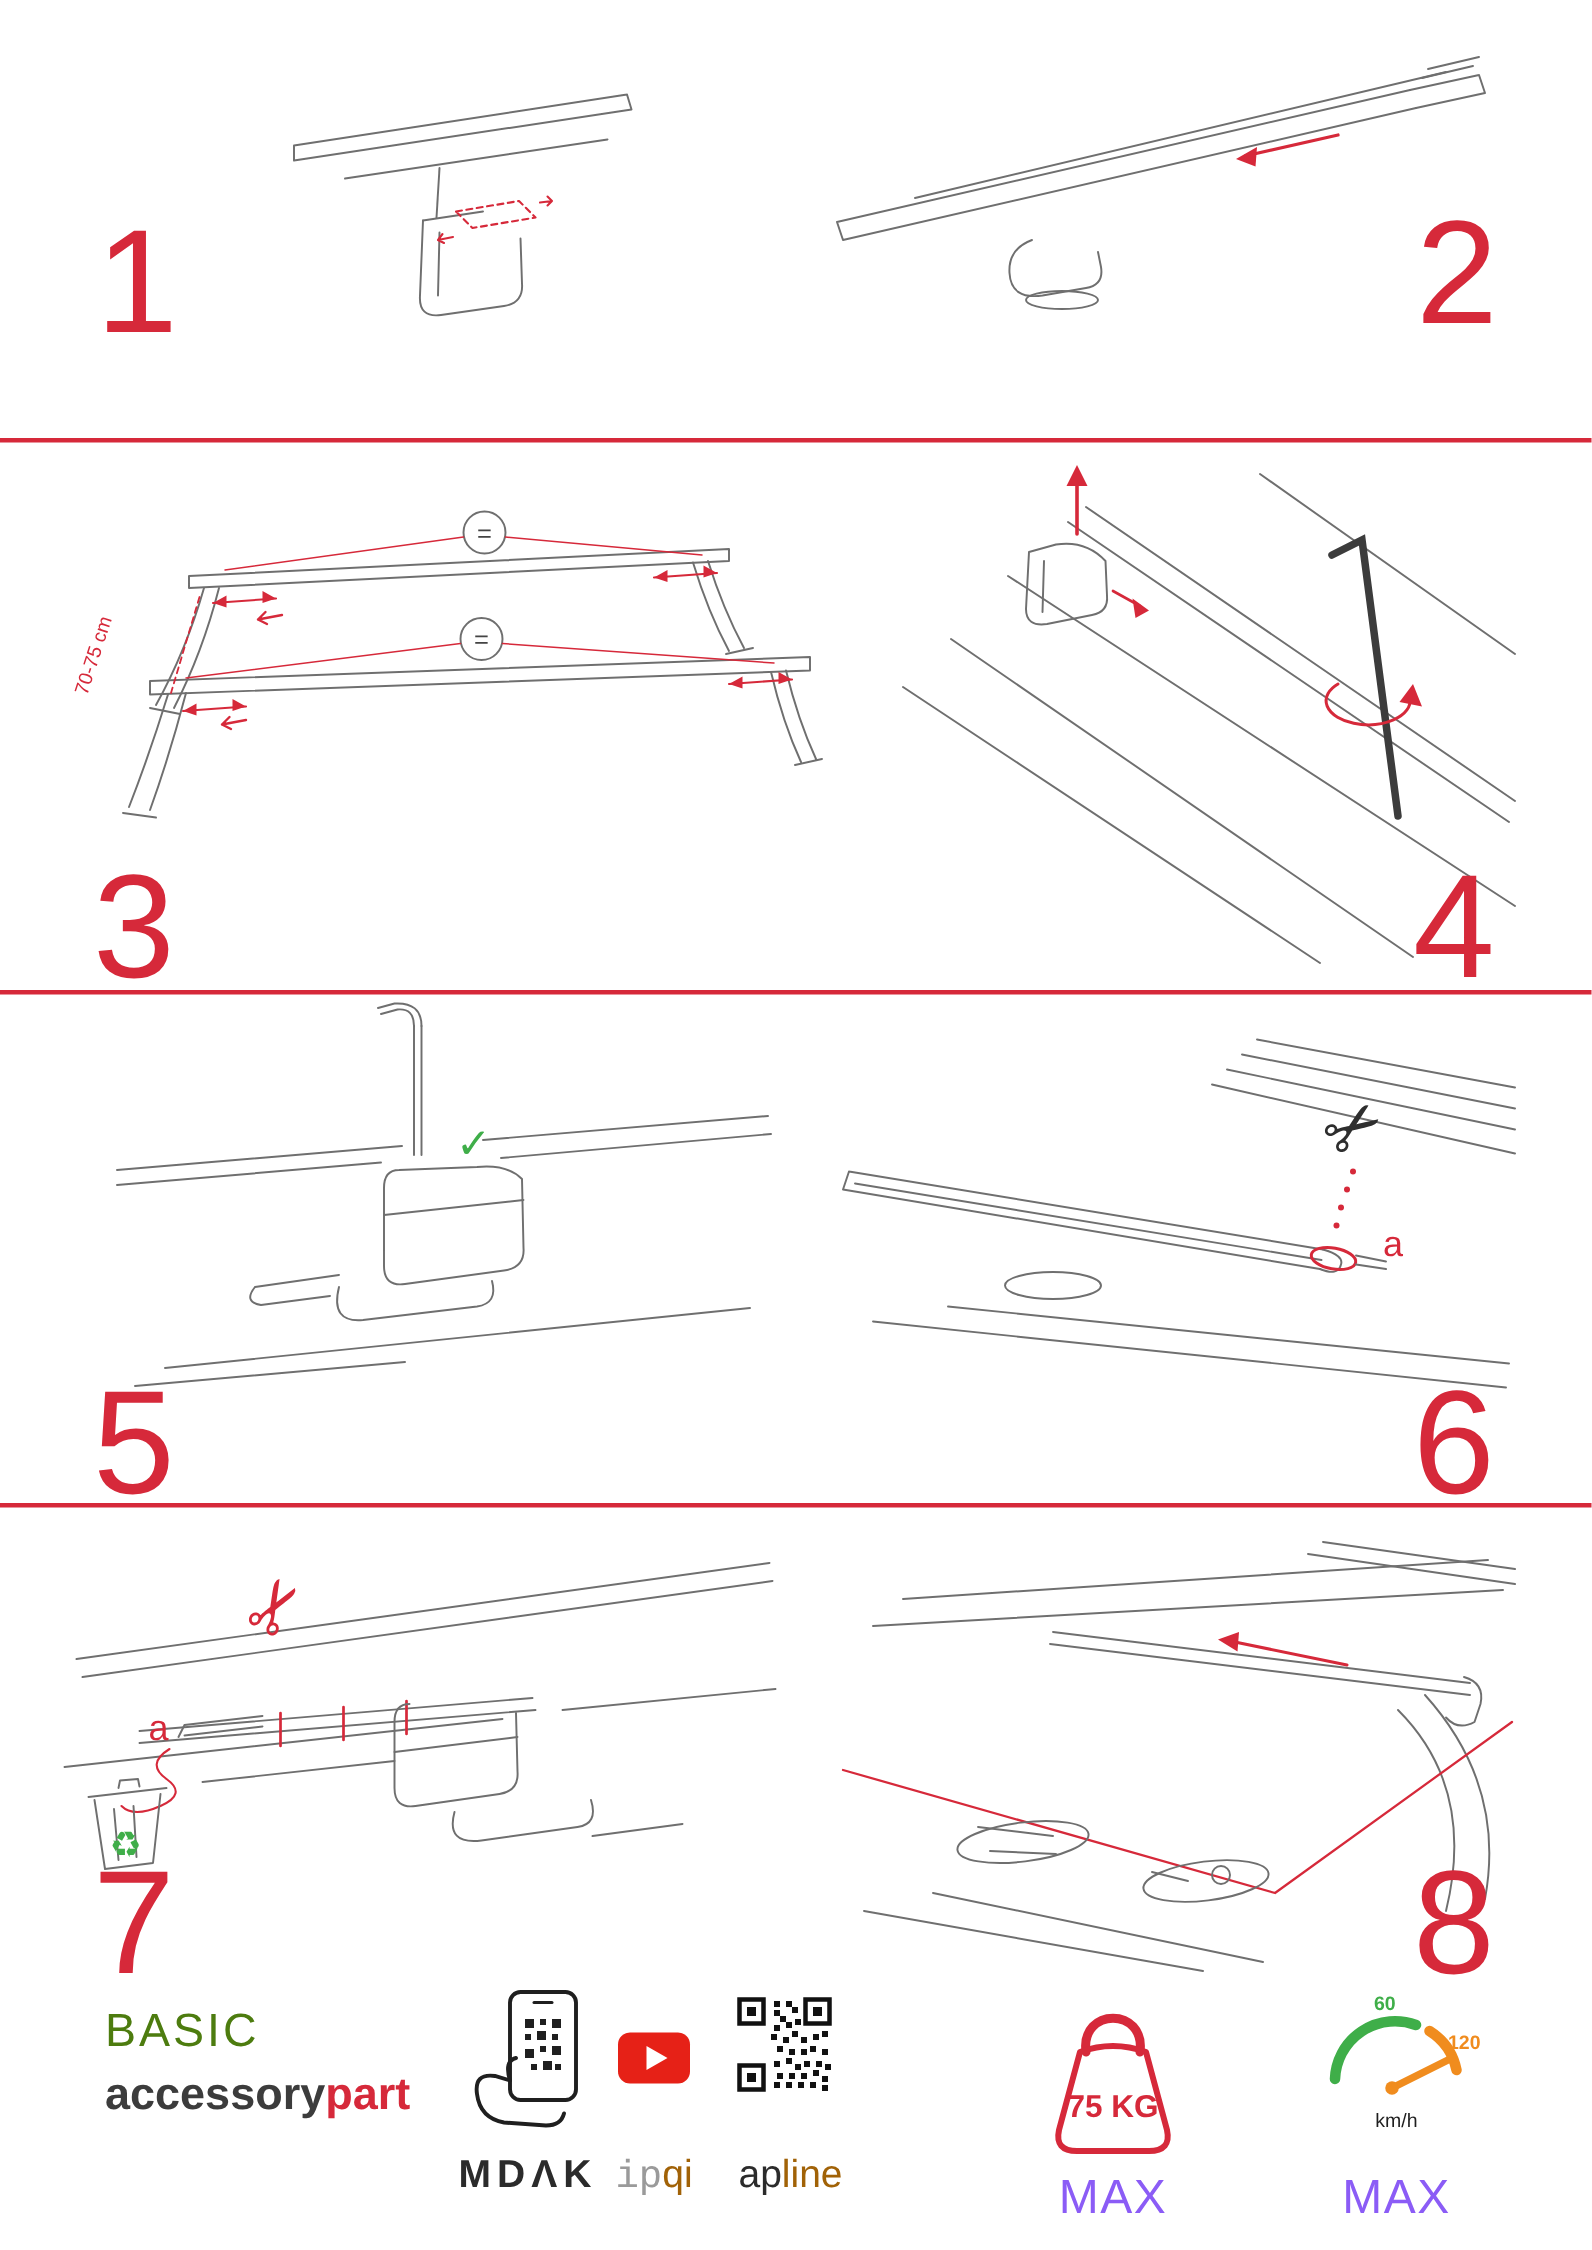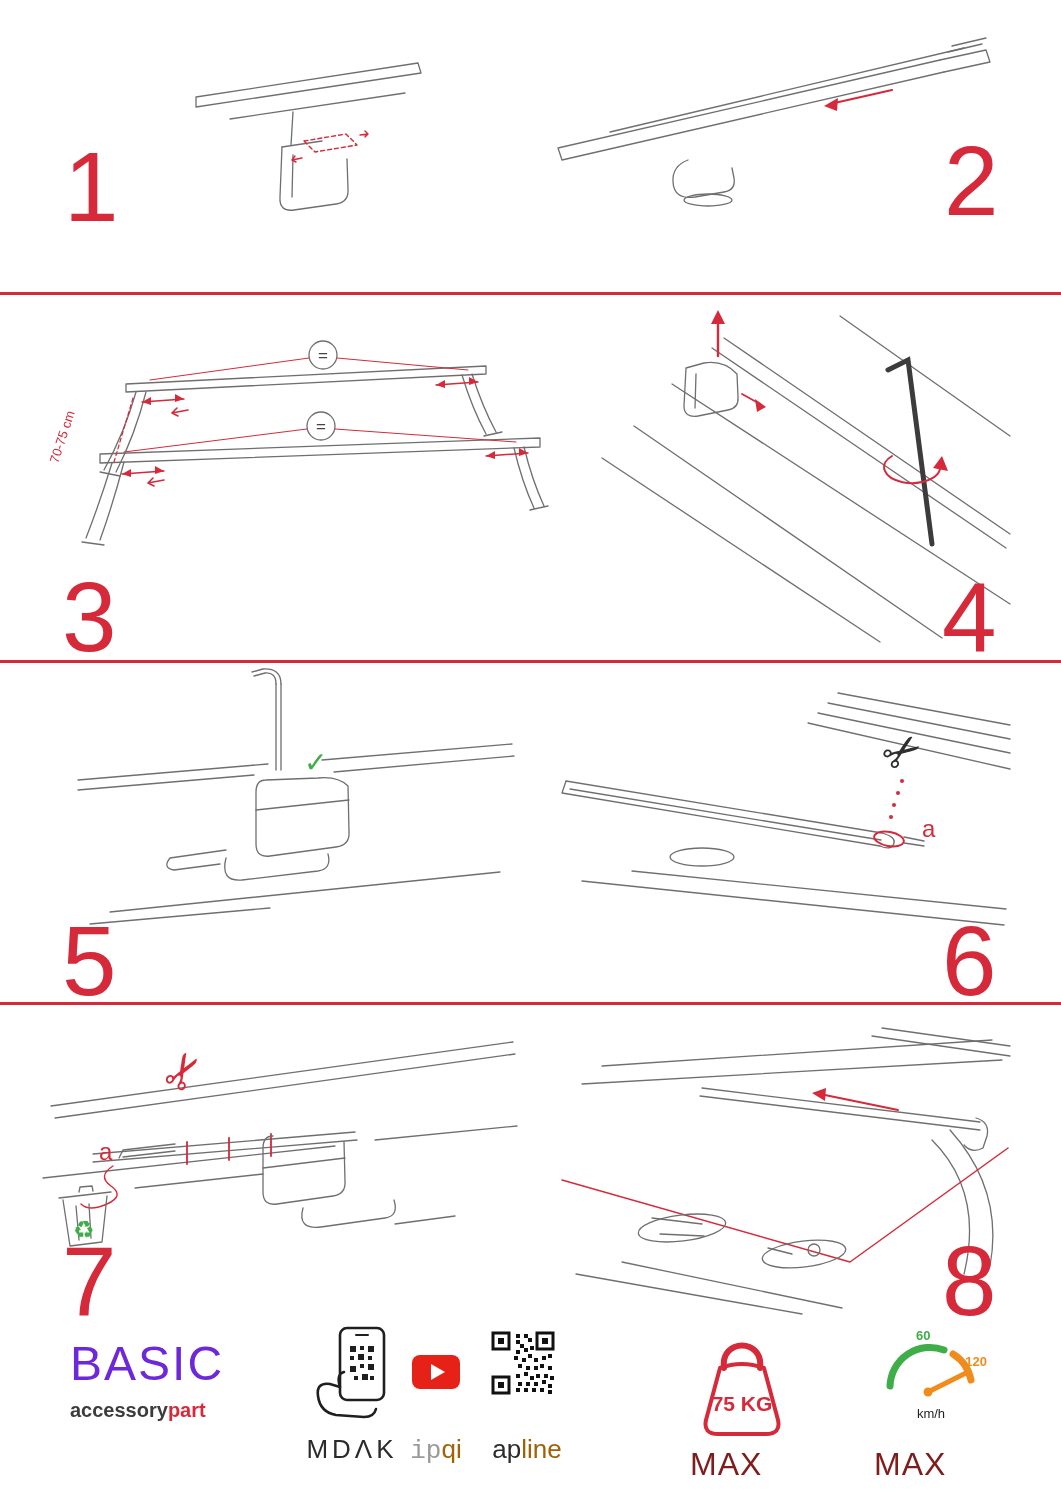--- a/index.html
+++ b/index.html
@@ -11,28 +11,28 @@
   svg text { font-family:"Liberation Sans",sans-serif; }
 
   .stepnum { position:absolute; font-size:98px; line-height:1; color:#d6293a; }
   .divider { position:absolute; left:0; width:1061px; height:3px; background:#d6293a; }
 
   .sk { stroke:#6f6f6f; fill:none; stroke-width:1.3; stroke-linecap:round; stroke-linejoin:round; }
   .rd { stroke:#d6293a; fill:none; stroke-linecap:round; stroke-linejoin:round; }
   .rdash { stroke-dasharray:4 3; }
   .dark { stroke:#3c3c3c; fill:none; }
 
-  .brand-word { font-size:48px; letter-spacing:2px; color:#6d28d9; }
-  .brand-sub { font-size:20px; font-weight:700; margin-top:8px; color:#3c3c3c; }
+  .brand-word { font-size:31px; letter-spacing:2px; color:#4d7c0f; }
+  .brand-sub { font-size:30px; font-weight:700; margin-top:8px; color:#3c3c3c; }
   .brand-sub .red { color:#d6293a; }
   .logo-label { position:absolute; text-align:center; font-size:26px; color:#2b2b2b; }
   .logo-label .gray { color:#9a9a9a;font-family:Liberation Mono, monospace; }
   .logo-label .red { color:#a16207; }
-  .mdak { letter-spacing:4px; }
-  .max-label { position:absolute; text-align:left; font-size:32px; color:#7f1d1d; letter-spacing:1px; }
+  .mdak { letter-spacing:4px;font-weight:bold; }
+  .max-label { position:absolute; text-align:center; font-size:32px; color:#8b5cf6; letter-spacing:1px; }
 </style>
 </head>
 <body>
 
 <div class="page">
 
   <svg class="abs" style="left:190px;top:55px" width="235" height="185" viewBox="0 0 235 185">
     <path class="sk" d="M6,42 L228,8 M6,52 L231,18 M228,8 L231,18 M6,42 L6,52"></path>
     <path class="sk" d="M40,64 L215,38"></path>
     <path class="sk" d="M103,57 L101,90"></path>

